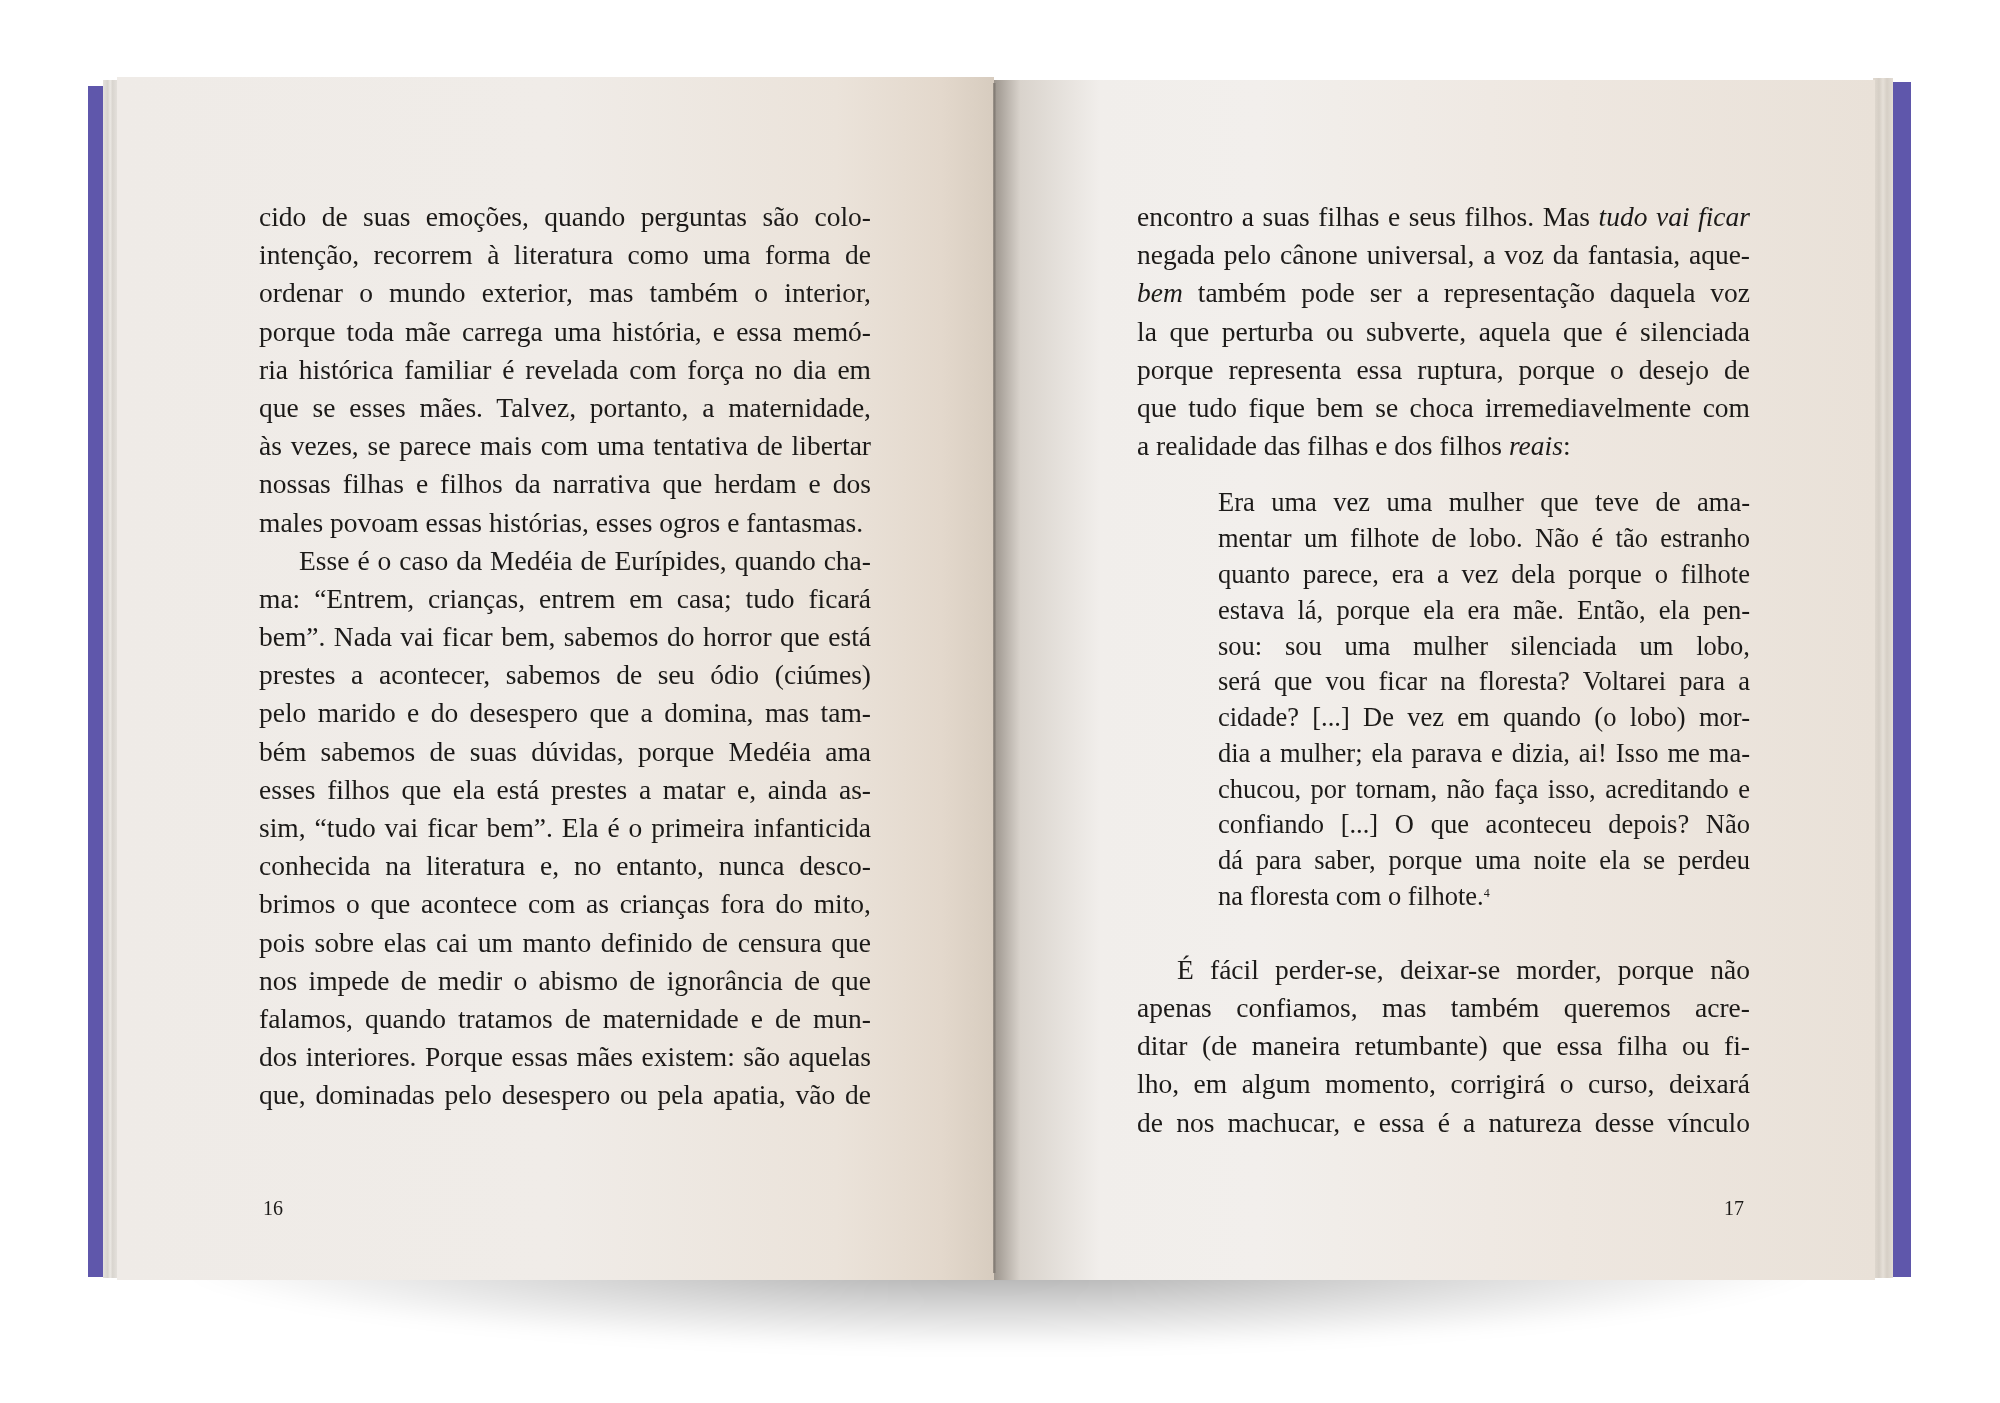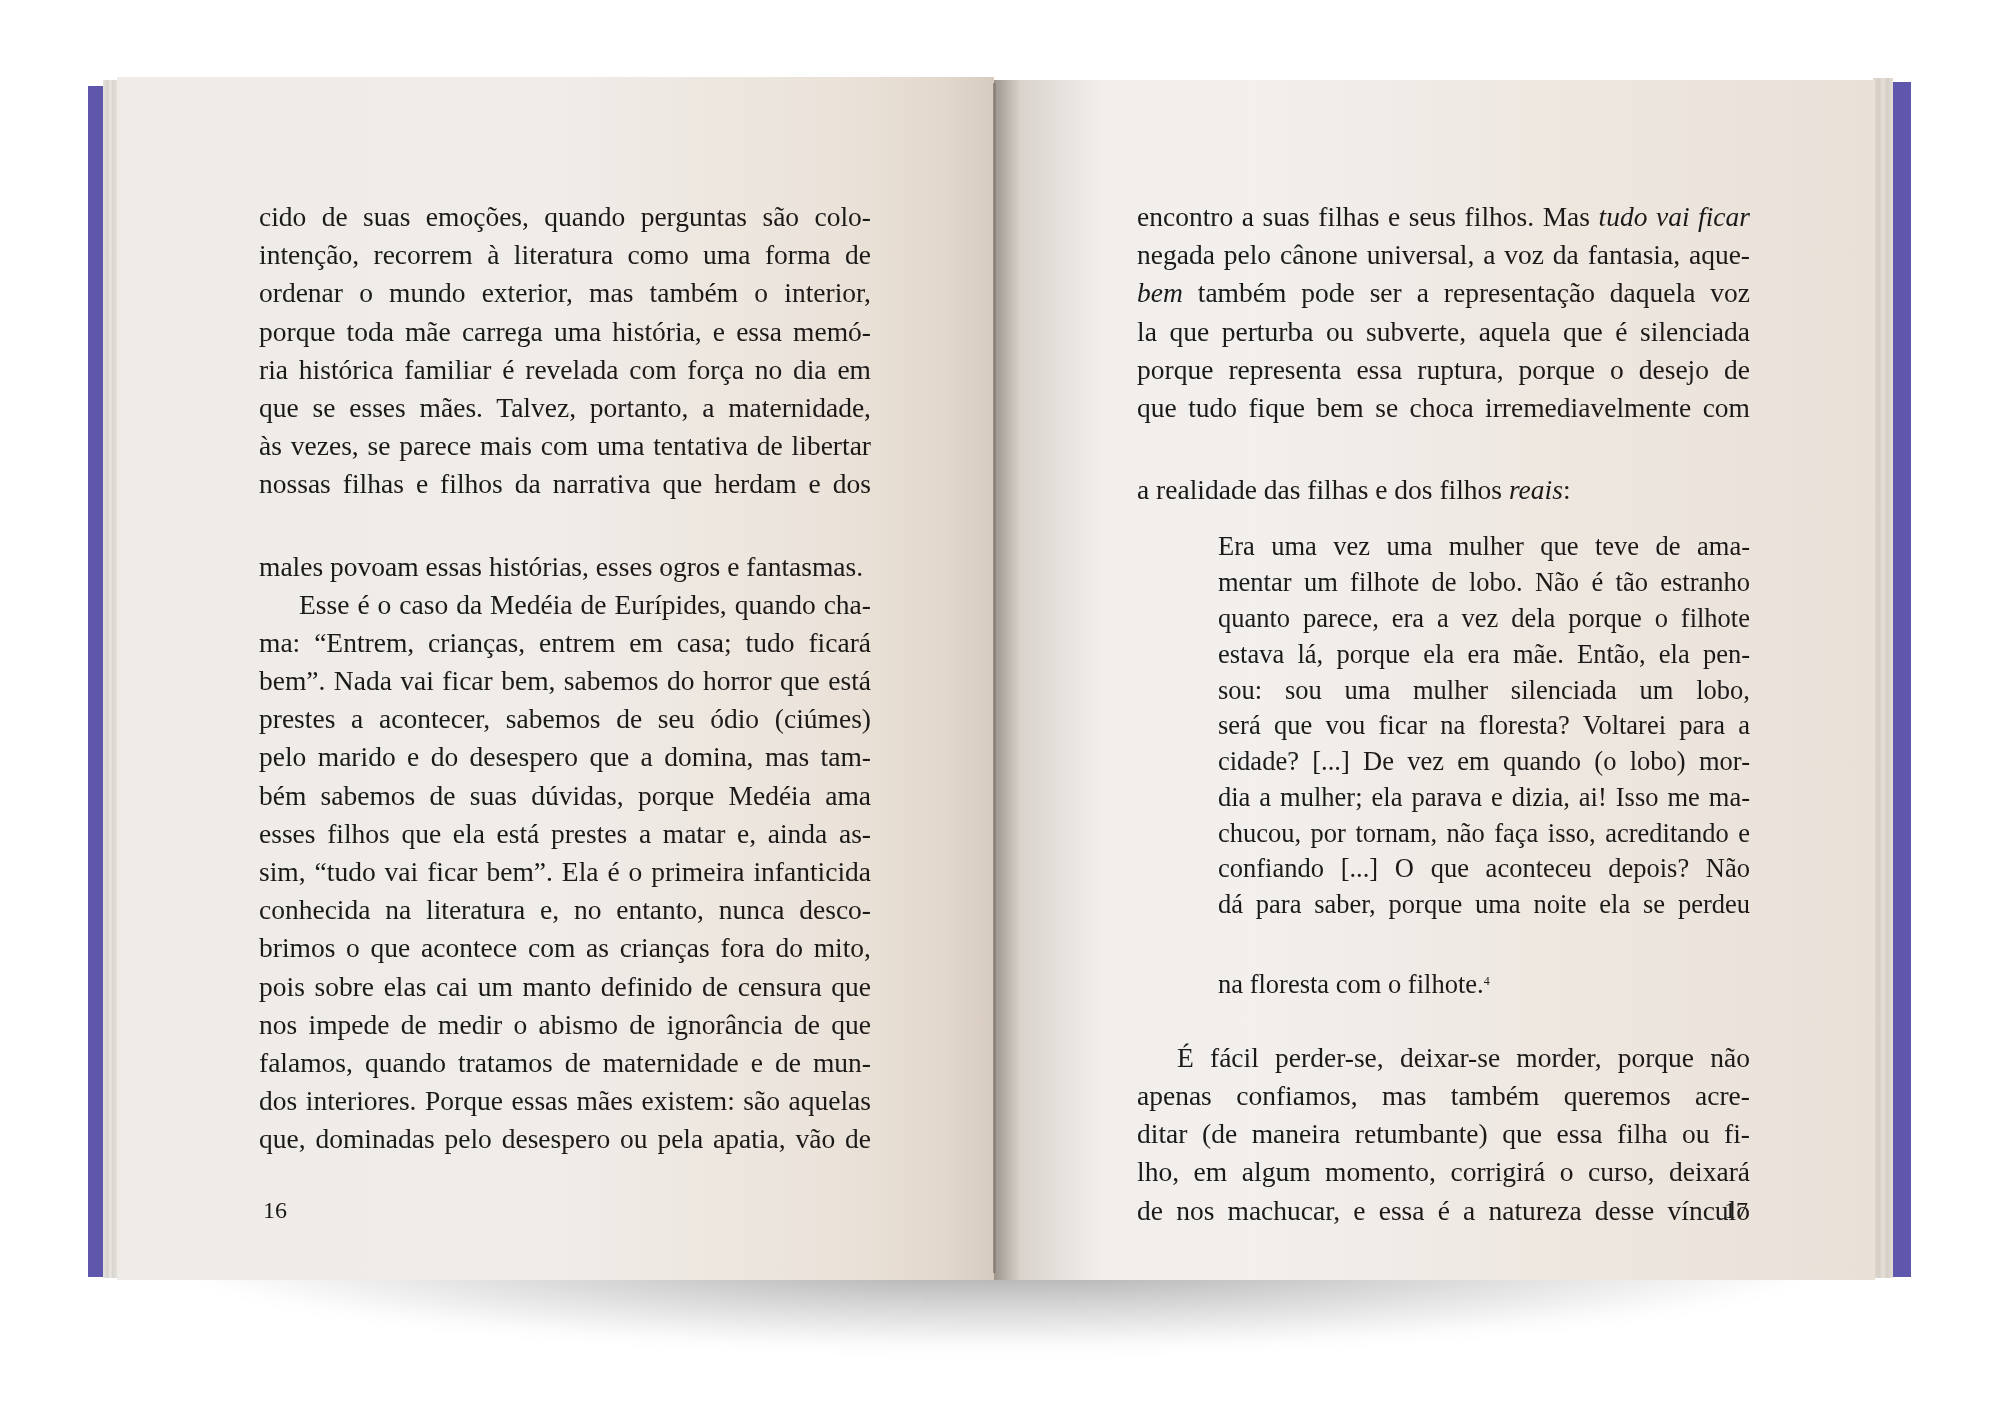--- a/index.html
+++ b/index.html
@@ -32,28 +32,28 @@
     left:994px; width:881px; top:80px; height:1200px;
     background:linear-gradient(90deg,#9c958d 0%,#d9d3cc 3%,#f1eeeb 12%,#f2efec 30%,#eee7e0 65%,#e9e1d8 100%);
   }
   .spine-line { position:absolute; left:993px; top:83px; width:3px; height:1190px;
     background:linear-gradient(90deg,rgba(80,75,70,0.55),rgba(120,112,104,0.2)); }
 
   .text-block { position:absolute; font-size:27.5px; }
   .text-block.left  { left:259px; top:198px; width:612px; }
   .text-block.right { left:1137px; top:198px; width:613px; }
   .ln { display:block; height:38.2px; line-height:38.2px; text-align:justify; text-align-last:justify; white-space:nowrap; }
-  .ln.last { text-align-last:left;margin-top:44px; }
+  .ln.last { text-align-last:left; }
   .ln.indent { padding-left:40px; }
   .gap-before-quote { height:20px; }
   .quote { margin-left:81px; width:532px; font-size:26.5px; }
   .quote .ln { height:35.8px; line-height:35.8px; }
   .gap-after-quote { height:36px; }
   sup { font-size:12px; vertical-align:top; position:relative; top:-3px; }
-  .pnum { position:absolute; top:1197px; font-size:24px; }
+  .pnum { position:absolute; top:1197px; font-size:20px; }
   .pnum.left { left:263px; }
   .pnum.right { left:1724px; }
 </style>
 </head>
 <body>
 
 <div class="shadow"></div>
 <div class="cover left"></div>
 <div class="cover right"></div>
 <div class="stack left"></div>

